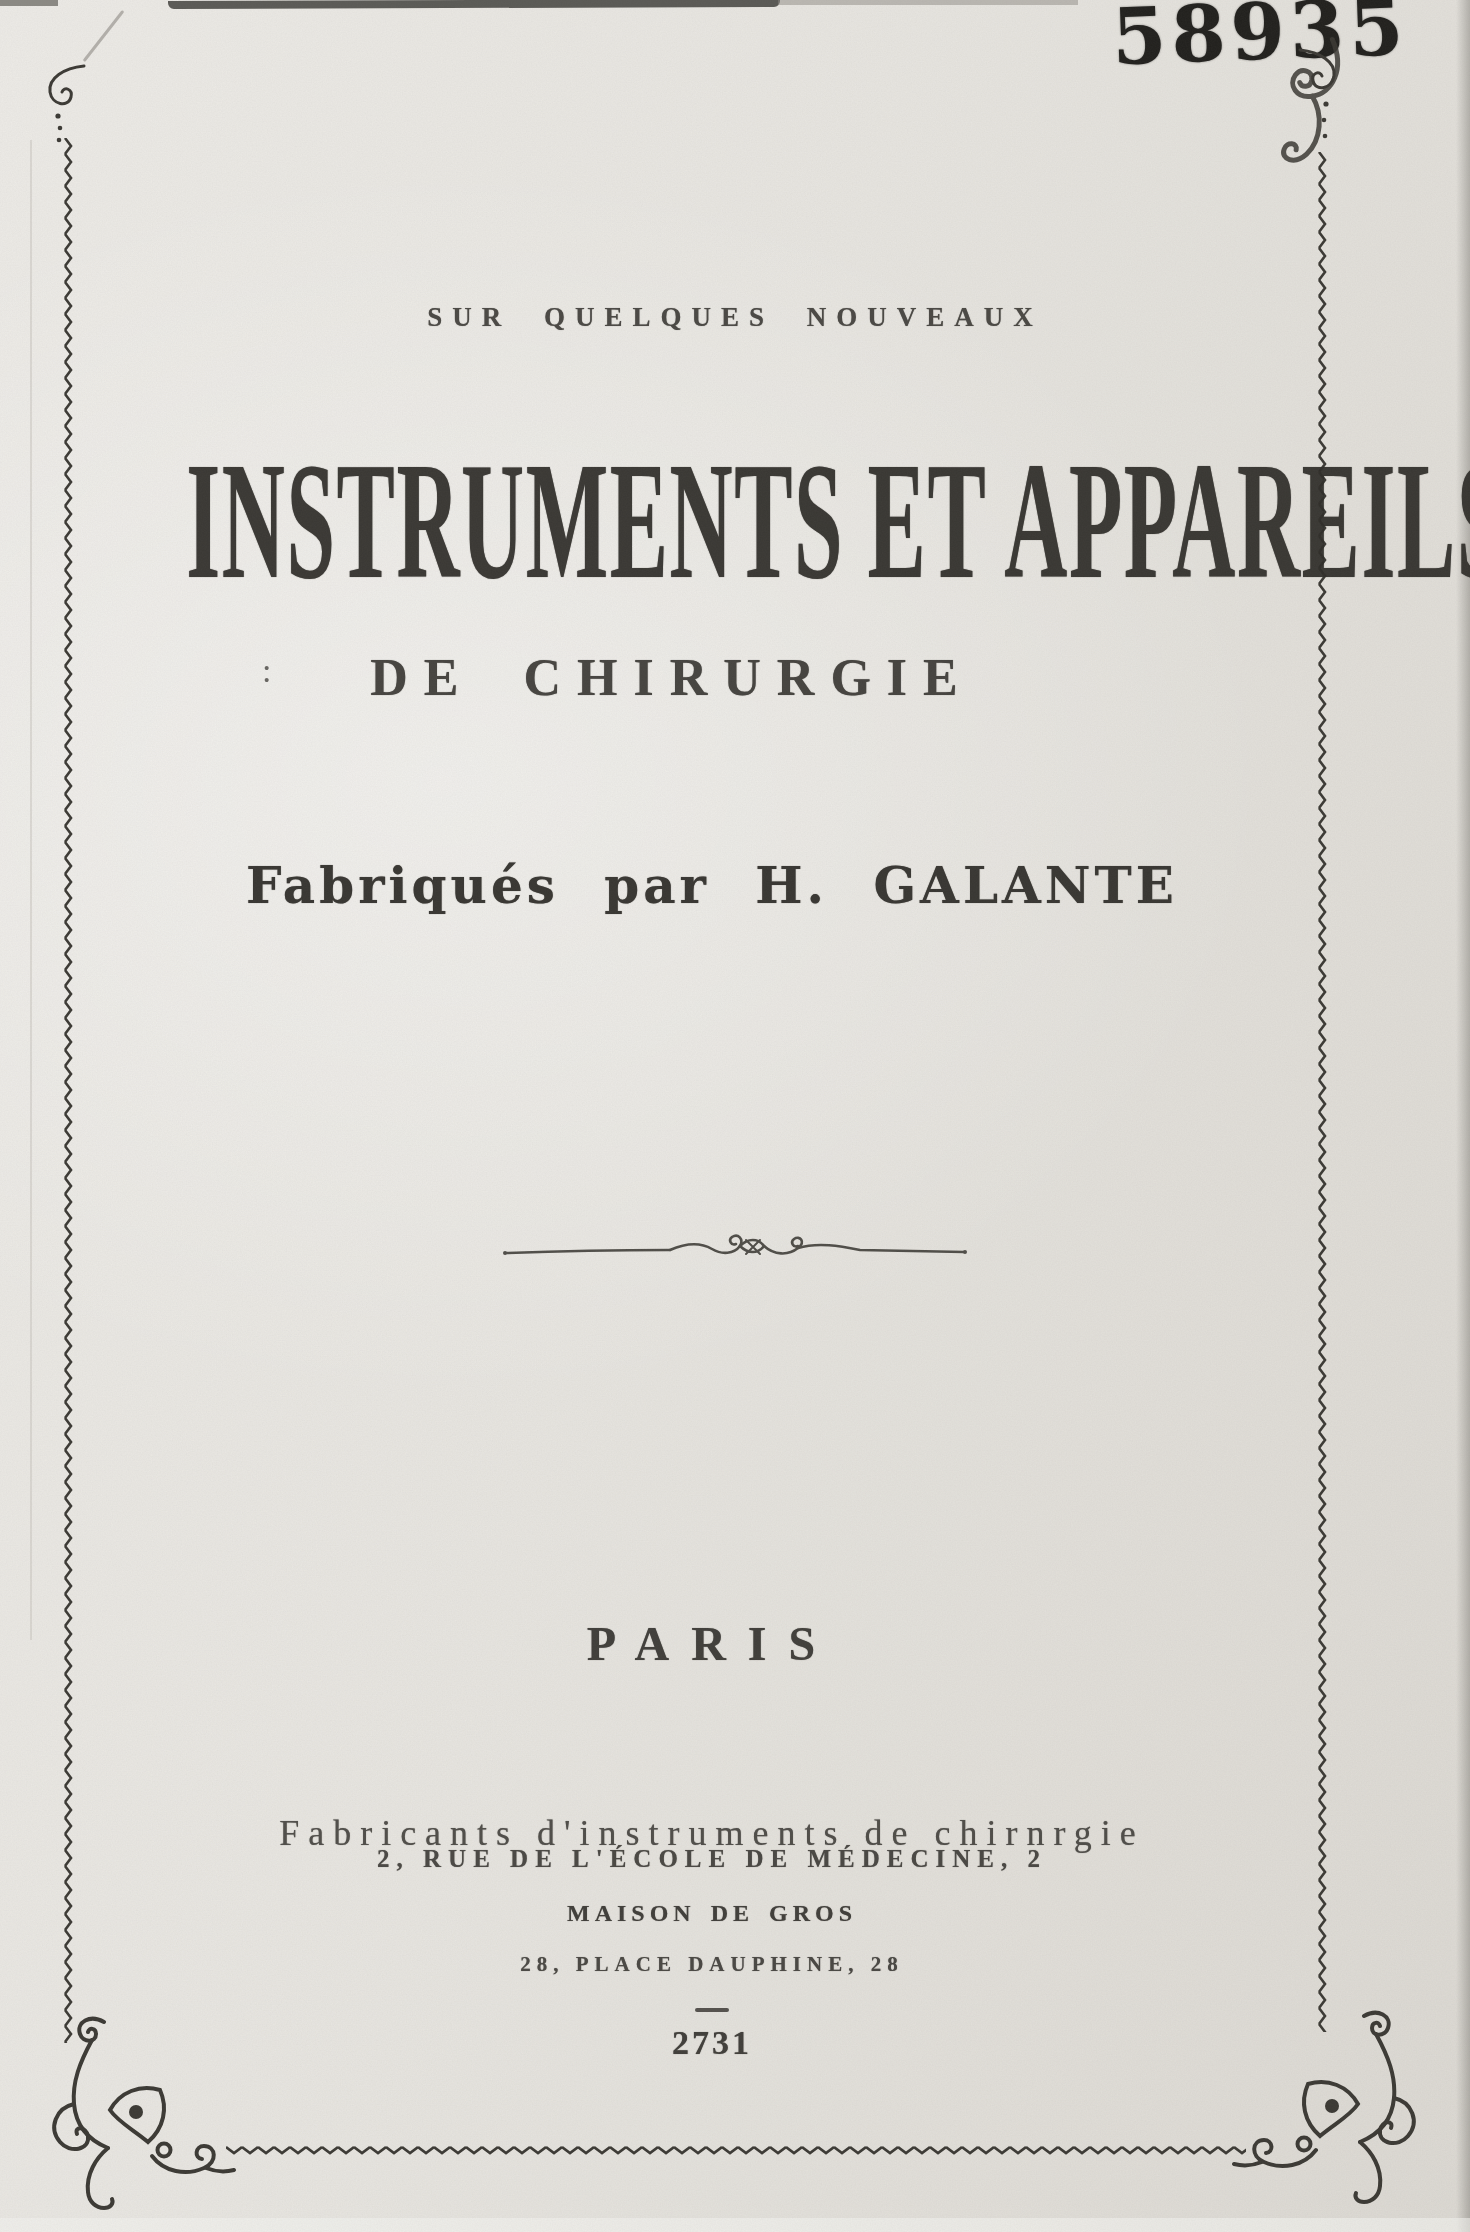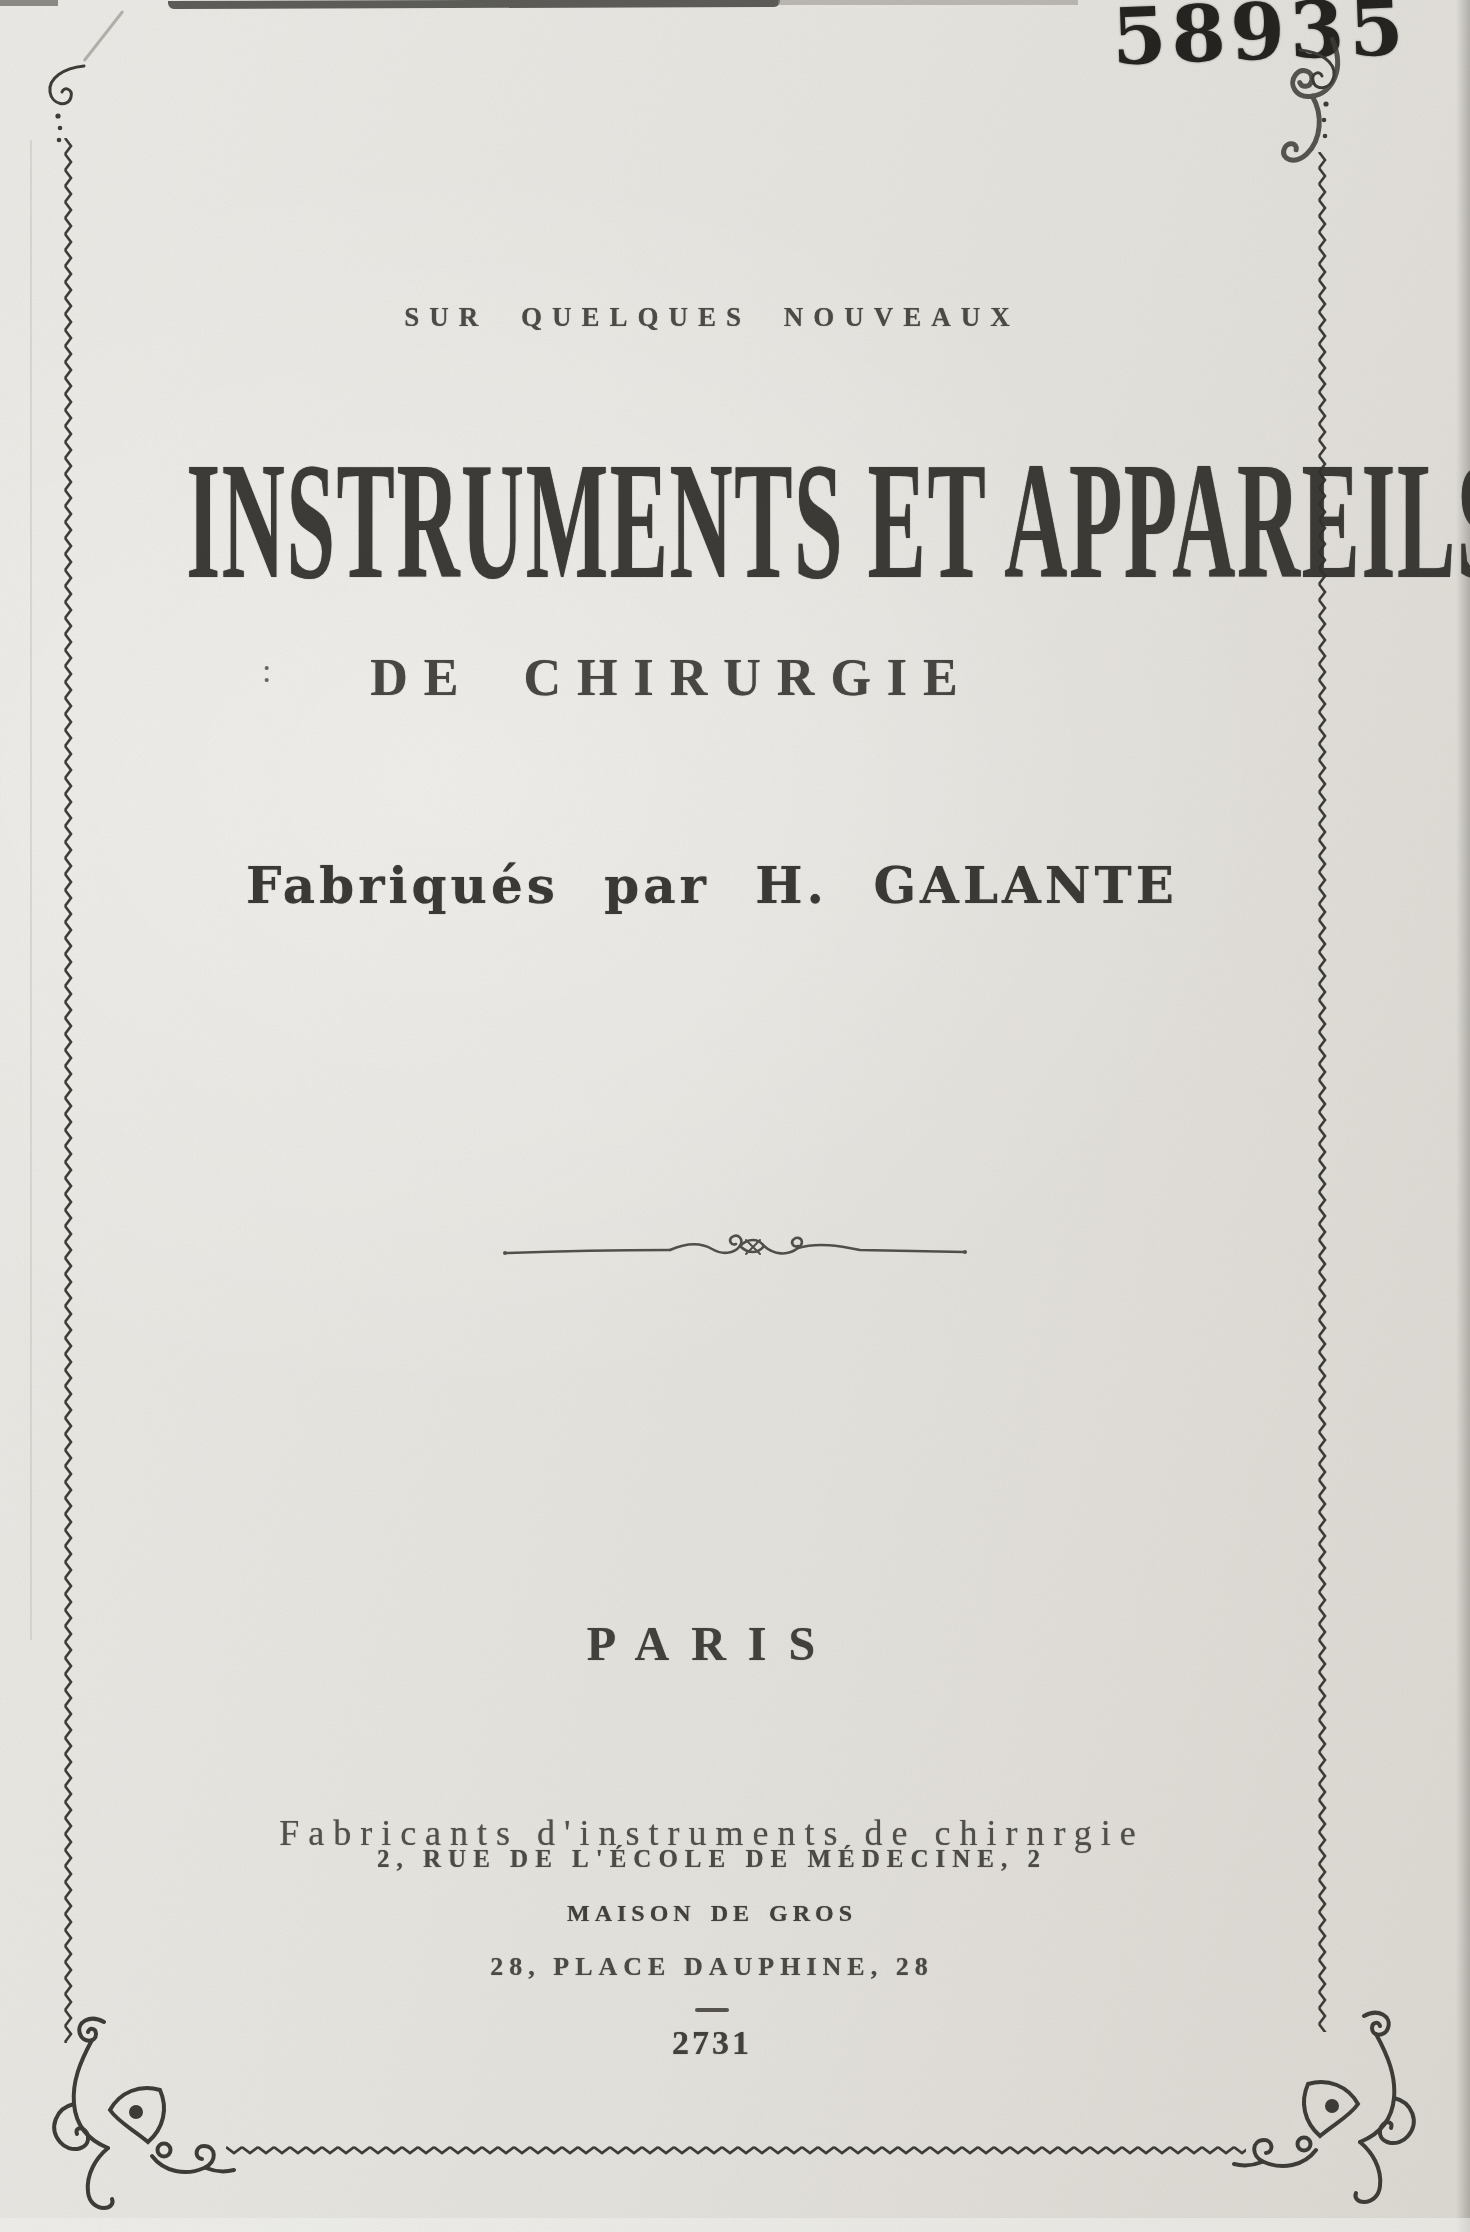--- a/index.html
+++ b/index.html
@@ -41,33 +41,33 @@
   .b-bottom{left:226px;top:2140px;}
   .c-tl{left:40px;top:64px;}
   .c-tr{left:1288px;top:48px;}
   .c-bl{left:46px;top:2016px;}
   .c-br{left:1232px;top:2010px;}
   
   .content{position:absolute;left:0;top:0;width:1424px;height:100%;}
   .line{position:absolute;width:100%;text-align:center;white-space:nowrap;
         text-shadow:0 0 1px rgba(45,43,38,.65);}
   .notice       {top:148px;font-size:58px;font-weight:700;letter-spacing:30px;opacity:.92;}
-  .series       {top:302px;font-size:27px;font-weight:700;letter-spacing:10px;word-spacing:16px;opacity:.85;}
+  .series       {top:302px;font-size:27px;font-weight:700;letter-spacing:10px;word-spacing:16px;opacity:.85;padding-left:23px;}
   .main-title   {top:424px;font-size:112px;font-weight:700;opacity:.94;}
   .main-title .stretch{display:inline-block;transform:scale(.78,1.5);transform-origin:center top;letter-spacing:2px;}
   .subject      {top:648px;font-size:52px;font-weight:600;letter-spacing:16px;word-spacing:20px;transform:translateX(-40px);opacity:.88;}
   .stray-mark   {position:absolute;left:262px;top:652px;font-size:34px;opacity:.7;}
   .byline       {top:856px;font-family:"DejaVu Serif","Liberation Serif",serif;font-size:50px;font-weight:700;letter-spacing:4px;word-spacing:24px;opacity:.95;}
   .city         {top:1616px;font-size:48px;font-weight:700;letter-spacing:22px;opacity:.9;}
   .publisher    {top:1706px;font-size:36px;font-weight:700;letter-spacing:12px;word-spacing:16px;opacity:.85;}
   .publisher sup{font-size:.55em;}
   .role         {top:1772px;font-size:36px;letter-spacing:9px;opacity:.82;margin-top:40px;}
   .addr1        {top:1845px;font-size:25px;font-weight:700;letter-spacing:7px;opacity:.85;}
   .wholesale    {top:1900px;font-size:24px;font-weight:700;letter-spacing:5px;word-spacing:4px;opacity:.9;}
-  .addr2        {top:1952px;font-size:26px;font-weight:700;letter-spacing:6px;opacity:.85;}
+  .addr2        {top:1952px;font-size:21px;font-weight:700;letter-spacing:6px;opacity:.85;}
   .year         {top:2024px;font-size:34px;font-weight:700;letter-spacing:3px;opacity:.9;}
   .mini-dash{position:absolute;left:50%;top:2008px;width:34px;height:4px;margin-left:-17px;background:var(--ink,#2f2d29);opacity:.8;border-radius:2px;}
   .divider{position:absolute;left:50%;top:1228px;transform:translateX(-50%);opacity:.88;}
   svg .ink{stroke:var(--border-ink,#3b3934);fill:none;stroke-linecap:round;}
   svg .inkfill{fill:var(--border-ink,#3b3934);stroke:none;}
 </style>
 </head>
 <body>
 
 <div class="page">

